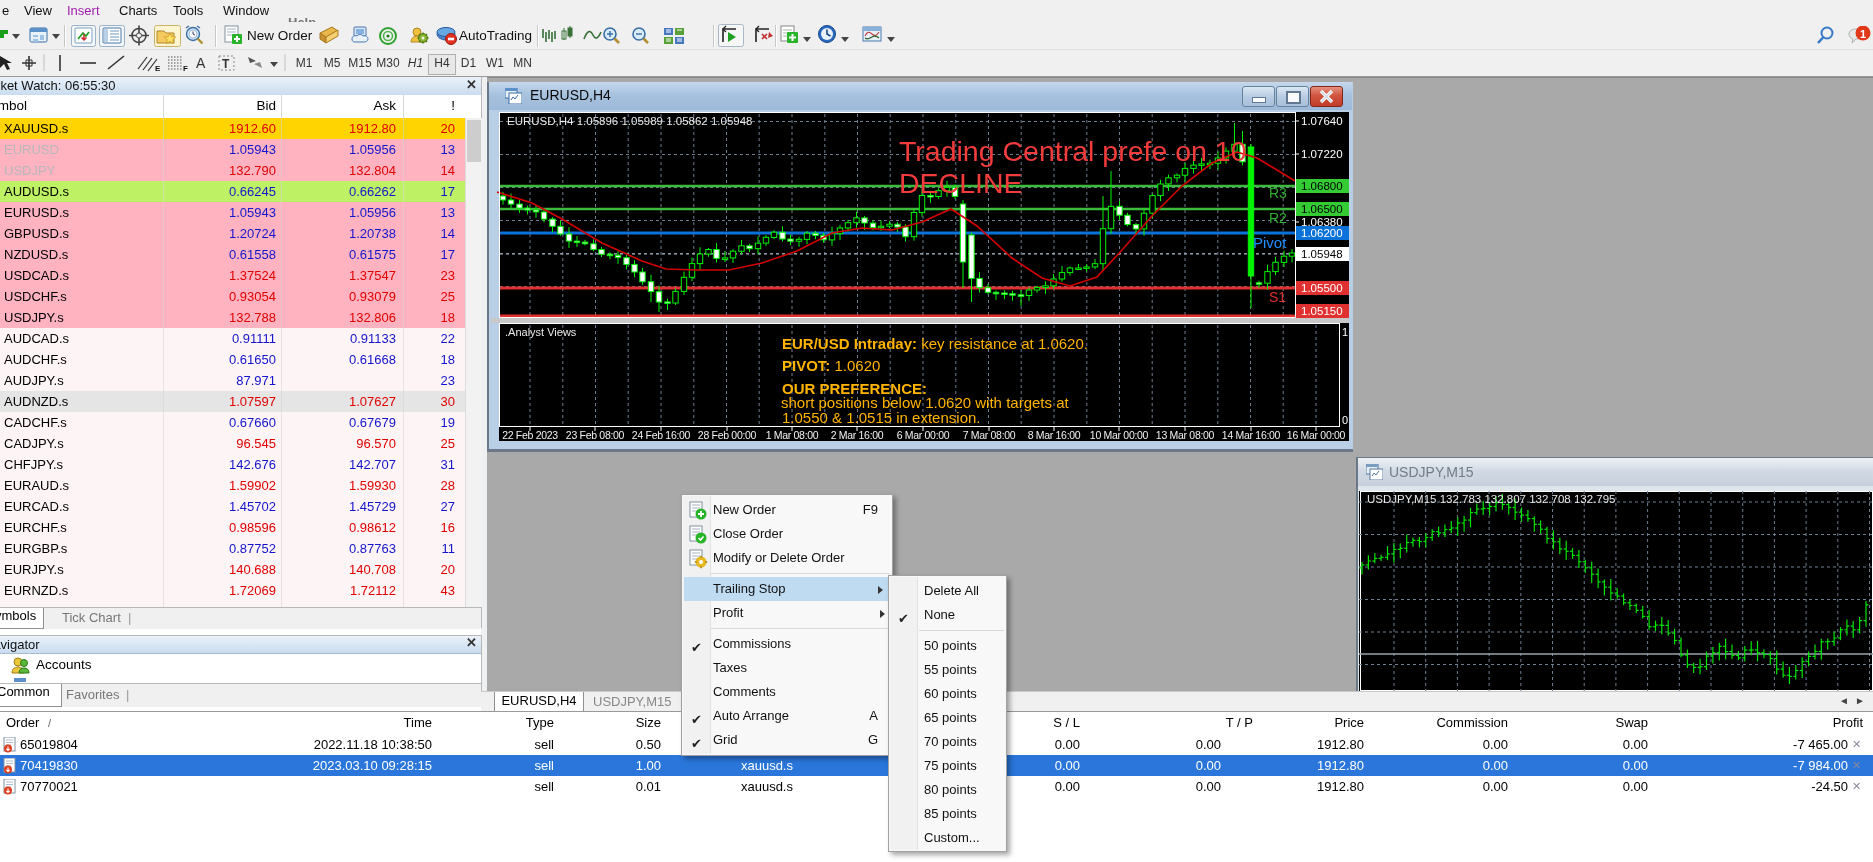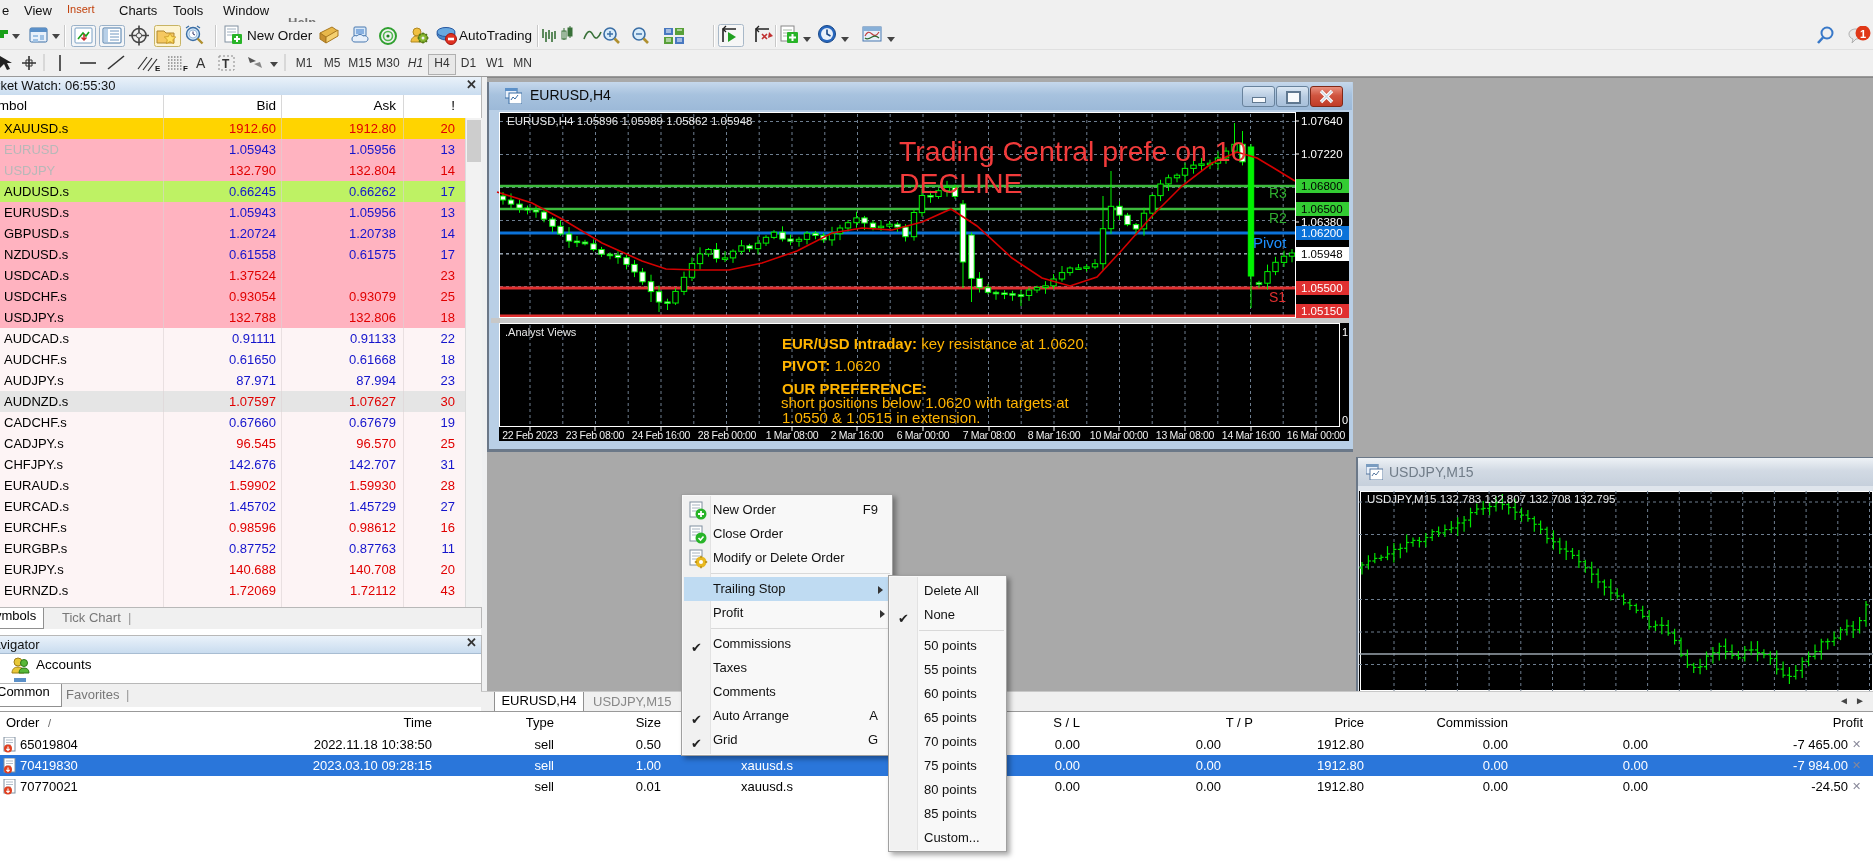--- a/index.html
+++ b/index.html
@@ -17,21 +17,21 @@
 .sep-m{height:1px;background:#d9d9d9;margin:3px 2px 3px 28px;}
 .mw-row{position:absolute;left:0;width:465px;height:21px;line-height:21px;font-size:13px;}
 .mw-row span{position:absolute;top:0;height:21px;}
 .cell{position:absolute;top:0;height:22px;line-height:22px;font-size:13px;color:#000;}
 </style></head>
 <body>
 
 <div class="abs" style="left:0;top:0;width:1873px;height:22px;background:#f0f0f0;border-bottom:1px solid #e2e2e2;">
 <span class="abs" style="left:2px;top:3px;font-size:13px;color:#111;">e</span>
 <span class="abs" style="left:24px;top:3px;font-size:13px;color:#111;">View</span>
-<span class="abs" style="left:67px;top:3px;font-size:11px;color:#c2410c;">Insert</span>
+<span class="abs" style="left:67px;top:3px;font-size:13px;color:#a21caf;">Insert</span>
 <span class="abs" style="left:119px;top:3px;font-size:13px;color:#111;">Charts</span>
 <span class="abs" style="left:173px;top:3px;font-size:13px;color:#111;">Tools</span>
 <span class="abs" style="left:223px;top:3px;font-size:13px;color:#111;">Window</span>
 <span class="abs" style="left:288px;top:15px;font-size:13px;color:#737373;font-weight:bold;">Help</span>
 </div>
 <div class="abs" style="left:0;top:22px;width:1873px;height:27px;background:#f0f0f0;border-bottom:1px solid #e0e0e0;">
 <svg class="abs" style="left:0;top:3px;" width="920" height="22" viewBox="0 0 920 22">
 <path d="M0 5h8v4h-4v4h-4z" fill="#18a018"></path>
 <path d="M12 9l8 0-4 5z" fill="#444"></path>
 <rect x="30" y="3" width="17" height="14" rx="1.5" fill="#e8f0fa" stroke="#3a6ea5"></rect>
@@ -233,20 +233,21 @@
 </div>
 <div class="mw-row" style="top:167px;background:#ffb3c0;border-bottom:1px solid #e4dadb;">
 <span style="left:4px;color:#000;">NZDUSD.s</span>
 <span style="left:0;width:276px;text-align:right;color:#1414cc;">0.61558</span>
 <span style="left:0;width:396px;text-align:right;color:#1414cc;">0.61575</span>
 <span style="left:0;width:455px;text-align:right;color:#1414cc;">17</span>
 </div>
 <div class="mw-row" style="top:188px;background:#ffb3c0;border-bottom:1px solid #e4dadb;">
 <span style="left:4px;color:#000;">USDCAD.s</span>
 <span style="left:0;width:276px;text-align:right;color:#e00000;">1.37524</span>
+<span style="left:0;width:396px;text-align:right;color:#e00000;">1.37547</span>
 <span style="left:0;width:455px;text-align:right;color:#e00000;">23</span>
 </div>
 <div class="mw-row" style="top:209px;background:#ffb3c0;border-bottom:6px solid #8b5cf6;">
 <span style="left:4px;color:#000;">USDCHF.s</span>
 <span style="left:0;width:276px;text-align:right;color:#e00000;">0.93054</span>
 <span style="left:0;width:396px;text-align:right;color:#e00000;">0.93079</span>
 <span style="left:0;width:455px;text-align:right;color:#e00000;">25</span>
 </div>
 <div class="mw-row" style="top:230px;background:#ffb3c0;border-bottom:1px solid #e4dadb;">
 <span style="left:4px;color:#000;">USDJPY.s</span>
@@ -262,21 +263,20 @@
 </div>
 <div class="mw-row" style="top:272px;background:#fdf4f5;border-bottom:1px solid #e4dadb;">
 <span style="left:4px;color:#000;">AUDCHF.s</span>
 <span style="left:0;width:276px;text-align:right;color:#1414cc;">0.61650</span>
 <span style="left:0;width:396px;text-align:right;color:#1414cc;">0.61668</span>
 <span style="left:0;width:455px;text-align:right;color:#1414cc;">18</span>
 </div>
 <div class="mw-row" style="top:293px;background:#fdf4f5;border-bottom:1px solid #e4dadb;">
 <span style="left:4px;color:#000;">AUDJPY.s</span>
 <span style="left:0;width:276px;text-align:right;color:#1414cc;">87.971</span>
-<span style="left:0;width:396px;text-align:right;color:#1414cc;">87.994</span>
 <span style="left:0;width:455px;text-align:right;color:#1414cc;">23</span>
 </div>
 <div class="mw-row" style="top:314px;background:#e5e5e5;border-bottom:1px solid #e4dadb;">
 <span style="left:4px;color:#000;">AUDNZD.s</span>
 <span style="left:0;width:276px;text-align:right;color:#e00000;">1.07597</span>
 <span style="left:0;width:396px;text-align:right;color:#e00000;">1.07627</span>
 <span style="left:0;width:455px;text-align:right;color:#e00000;">30</span>
 </div>
 <div class="mw-row" style="top:335px;background:#fdf4f5;border-bottom:1px solid #e4dadb;">
 <span style="left:4px;color:#000;">CADCHF.s</span>
@@ -1011,20 +1011,21 @@
       <span class="cell" style="left:48px;color:#666;font-size:11px;">/</span>
 <span class="cell r" style="left:0;width:432px;">Time</span>
 <span class="cell r" style="left:0;width:554px;">Type</span>
 <span class="cell r" style="left:0;width:661px;">Size</span>
 <span class="cell r" style="left:0;width:793px;">Symbol</span>
 <span class="cell r" style="left:0;width:958px;">Price</span>
 <span class="cell r" style="left:0;width:1080px;">S / L</span>
 <span class="cell r" style="left:4px;width:1221px;padding-left:28px;">T / P</span>
 <span class="cell r" style="left:0;width:1364px;">Price</span>
 <span class="cell r" style="left:0;width:1508px;">Commission</span>
+<span class="cell r" style="left:0;width:1648px;">Swap</span>
 <span class="cell r" style="left:0;width:1863px;">Profit</span>
 </div>
 <div class="abs" style="left:0;top:22px;width:1873px;height:21px;background:#fff;color:#000;">
 <svg class="abs" style="left:3px;top:3px;" width="15" height="16" viewBox="0 0 15 16">
 <rect x="1" y="0" width="11" height="14" fill="#fff" stroke="#8090a0"></rect>
 <path d="M3 3h7M3 5.5h7M3 8h5" stroke="#b0bcc8" stroke-width="1"></path>
 <circle cx="5" cy="11.5" r="4" fill="#e04020"></circle>
         <path d="M5 9.5v4m-1.7-1.7l1.7 1.7 1.7-1.7" stroke="#fff" stroke-width="1.1" fill="none"></path>
 </svg>
 <span class="cell" style="left:20px;color:#000;height:21px;line-height:21px;">65019804</span>

